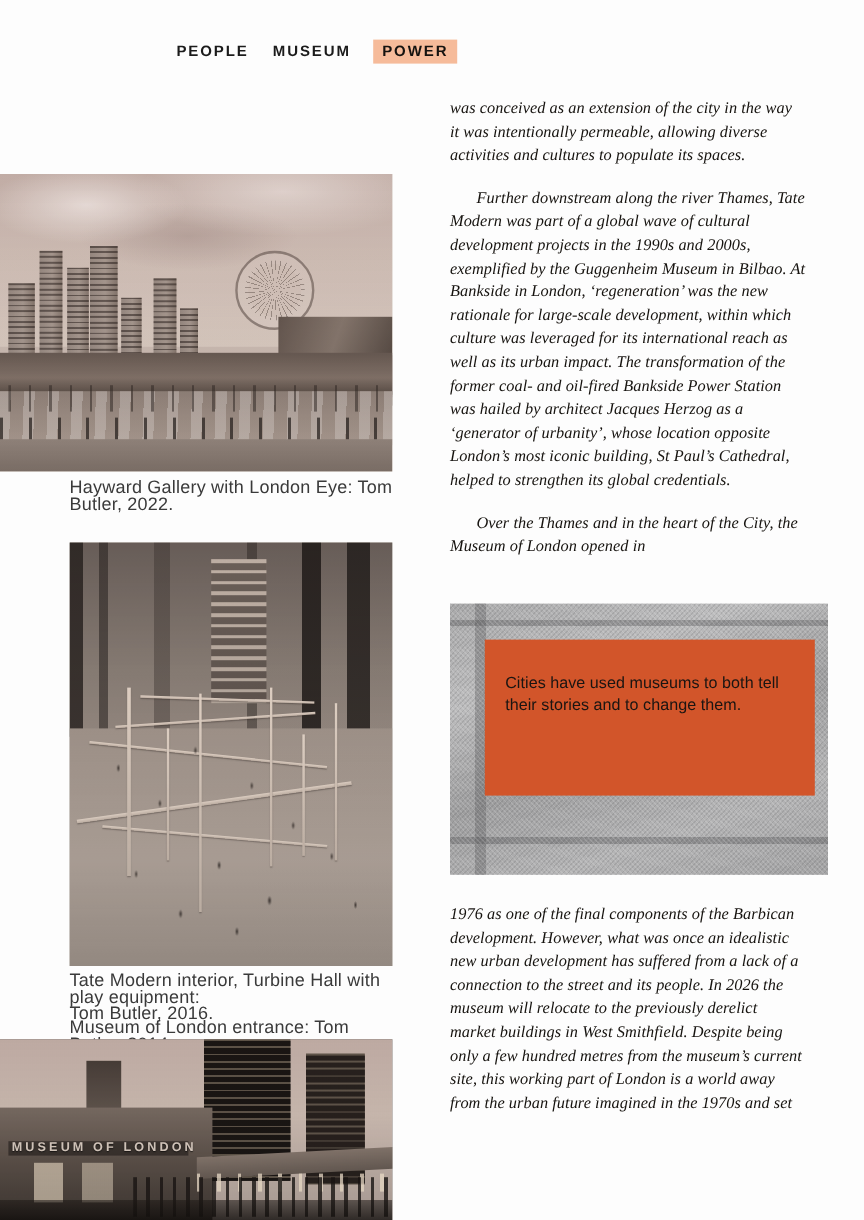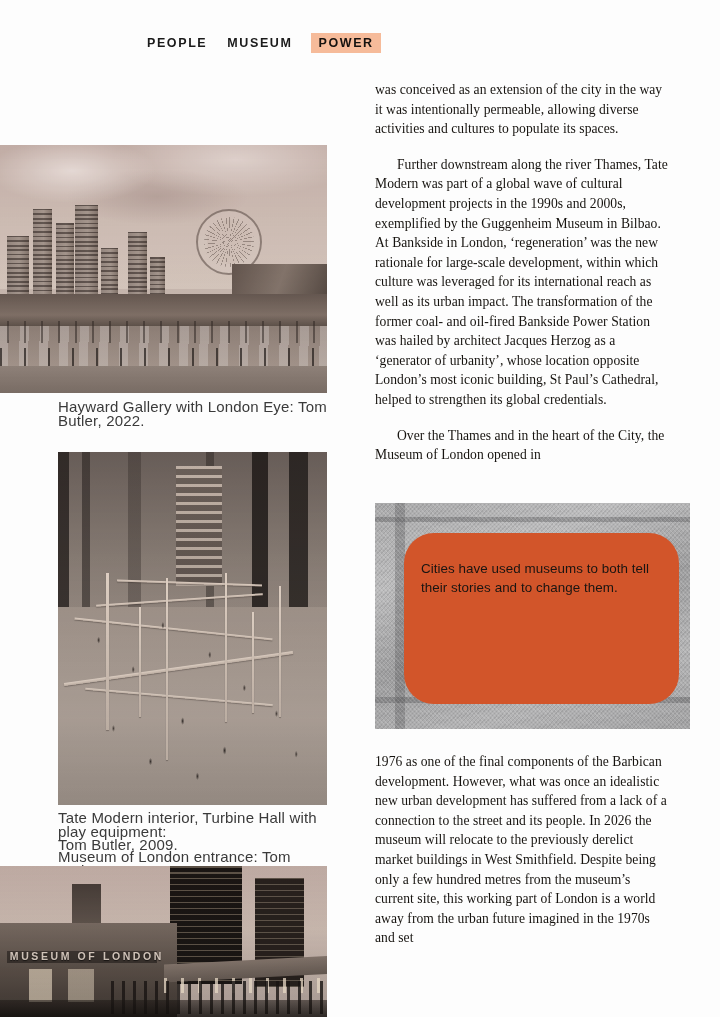--- a/index.html
+++ b/index.html
@@ -249,21 +249,21 @@
     width: 296px;
     font-family: "Liberation Serif", serif;
     font-size: 13.6px;
     line-height: 19.6px;
     color: #16130f;
     text-align: left;
     letter-spacing: .05px;
   }
   #body-top { top: 80px; }
   #body-bottom { top: 752px; }
-  .bodycol p { margin: 0; }
+  .bodycol p { margin: 0; font-style: italic; }
   .bodycol p.indent { text-indent: 22px; margin-top: 16px; }
 
   
   #quote-panel {
     position: absolute;
     left: 375px;
     top: 503px;
     width: 315px;
     height: 226px;
     overflow: hidden;
@@ -275,23 +275,22 @@
       linear-gradient(180deg, transparent 0 6%, rgba(92,92,94,.42) 6% 8.4%, transparent 8.4% 86%,
                                rgba(92,92,94,.42) 86% 88.6%, transparent 88.6% 100%),
       linear-gradient(90deg, transparent 0 6.5%, rgba(96,96,98,.4) 6.5% 9.5%, transparent 9.5% 100%),
       linear-gradient(160deg, #a9a9aa 0%, #bcbcbd 26%, #9e9e9f 52%, #b4b4b5 76%, #a2a2a3 100%);
   }
   #quote-box {
     position: absolute;
     left: 29px;
     top: 30px;
     width: 275px;
-    height: 171px;
+    height: 130px;
     background: #d2552a;
-    border-radius: 30px;
   }
   #quote-text {
     position: absolute;
     left: 17px;
     top: 26px;
     width: 245px;
     font-family: "Liberation Sans", sans-serif;
     font-size: 13.4px;
     line-height: 19px;
     color: #1a1512;
@@ -351,21 +350,21 @@
         <div class="tm-bar" style="left:82%; top:10%; width:2.4px; height:62%;"></div>
         <div class="tm-bar" style="left:30%; top:20%; width:2px;   height:52%;"></div>
         <div class="tm-bar" style="left:72%; top:22%; width:2px;   height:48%;"></div>
       </div>
       <div class="tm-figs"></div>
     </div>
   </div>
 
   <div class="caption" id="cap-tate">
     <span>Tate Modern interior, Turbine Hall with play equipment:</span><br>
-    <span>Tom Butler, 2009.</span>
+    <span>Tom Butler, 2016.</span>
   </div>
 
   <div class="caption" id="cap-mol">Museum of London entrance: Tom Butler, 2014.</div>
 
   <div class="fig" id="fig-mol">
     <div class="photo" id="photo-mol">
       <div class="mol-sky"></div>
       <div class="mol-towerC"></div>
       <div class="mol-towerA"></div>
       <div class="mol-towerB"></div>

